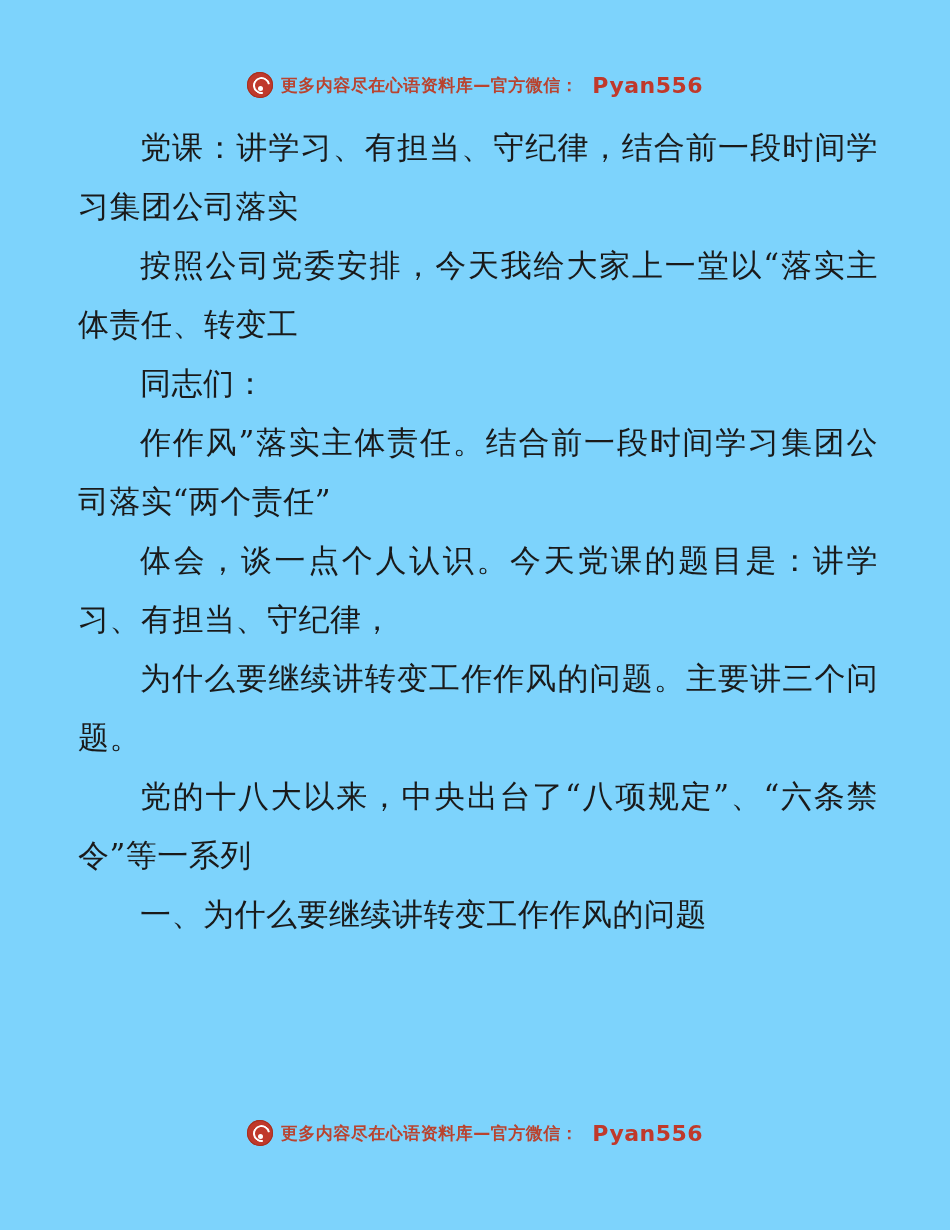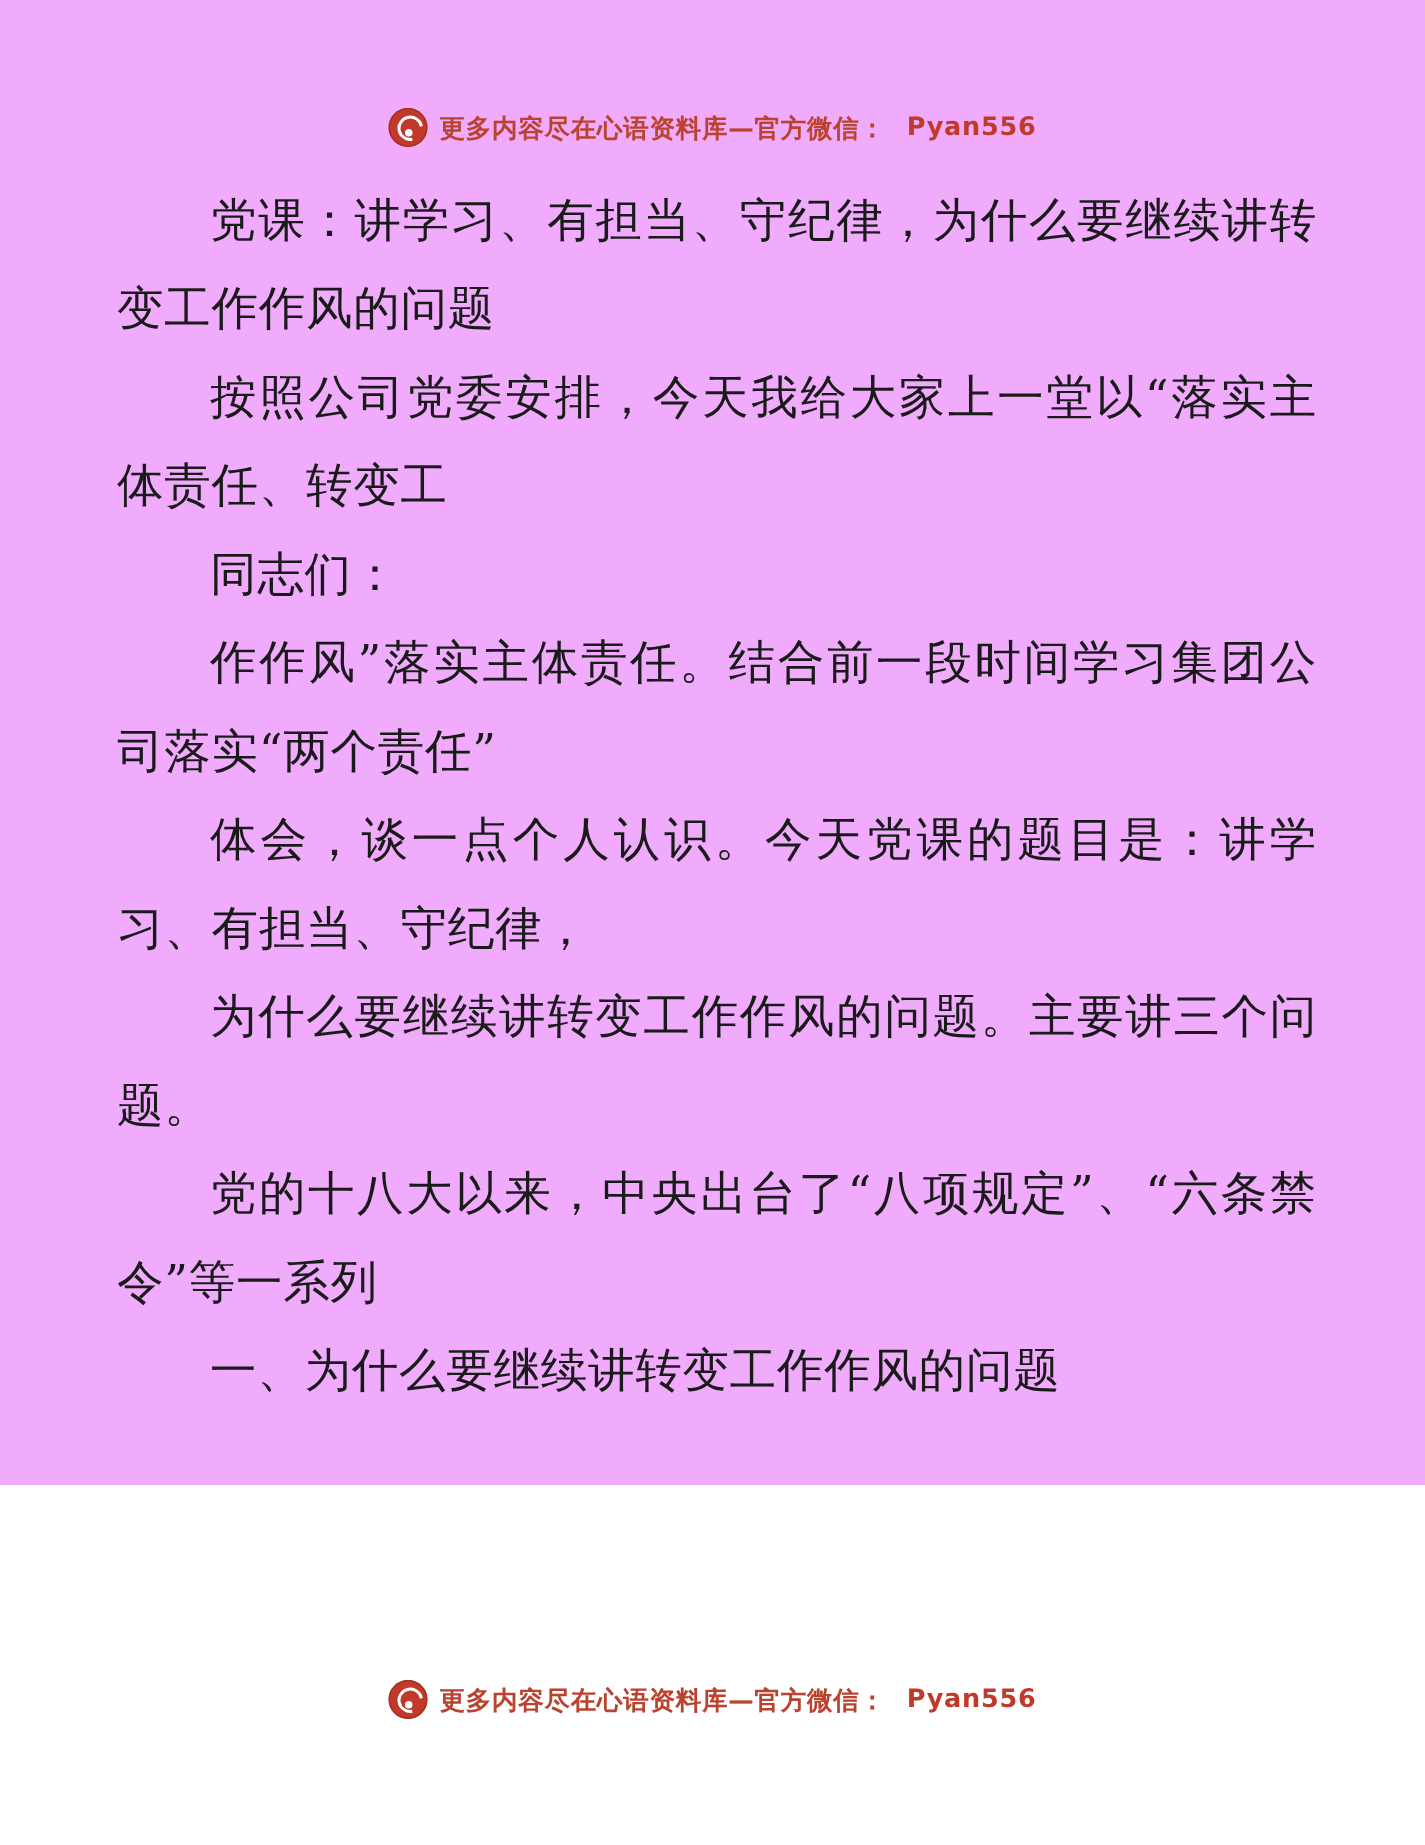--- a/index.html
+++ b/index.html
@@ -9,23 +9,23 @@
   body {
     width: 950px;
     height: 1230px;
     background: #ffffff;
     font-family: "DejaVu Serif", "Liberation Serif", serif;
     overflow: hidden;
   }
   .page {
     position: relative;
     width: 950px;
-    height: 990px;
+    height: 1230px;
     box-sizing: border-box;
-    background: #f0abfc;
+    background: #7dd3fc;
   }
 
   
   .wm {
     position: absolute;
     left: 0;
     width: 950px;
     display: flex;
     align-items: center;
     justify-content: center;
@@ -69,21 +69,21 @@
   }
   .wm-text {
     font-family: "DejaVu Sans", "Liberation Sans", sans-serif;
     font-size: 17px;
     font-weight: bold;
     color: #b9432f;
     letter-spacing: 0.5px;
   }
   .wm-text2 {
     font-family: "DejaVu Sans", "Liberation Sans", sans-serif;
-    font-size: 17px;
+    font-size: 22px;
     font-weight: bold;
     color: #c0392b;
     letter-spacing: 0.5px;
     margin-left: 6px;
   }
 
   
   .content {
     position: absolute;
     left: 78px;
@@ -106,21 +106,21 @@
 
 <div class="page">
 
   <div class="wm wm-top">
     <span class="wm-badge"></span>
     <span class="wm-text">更多内容尽在心语资料库—官方微信：</span>
     <span class="wm-text2">Pyan556</span>
   </div>
 
   <div class="content">
-    <p class="para indent">党课：讲学习、有担当、守纪律，为什么要继续讲转变工作作风的问题</p>
+    <p class="para indent">党课：讲学习、有担当、守纪律，结合前一段时间学习集团公司落实</p>
     <p class="para indent">按照公司党委安排，今天我给大家上一堂以“落实主体责任、转变工</p>
     <p class="para indent">同志们：</p>
     <p class="para indent">作作风”落实主体责任。结合前一段时间学习集团公司落实“两个责任”</p>
     <p class="para indent">体会，谈一点个人认识。今天党课的题目是：讲学习、有担当、守纪律，</p>
     <p class="para indent">为什么要继续讲转变工作作风的问题。主要讲三个问题。</p>
     <p class="para indent">党的十八大以来，中央出台了“八项规定”、“六条禁令”等一系列</p>
     <p class="para indent">一、为什么要继续讲转变工作作风的问题</p>
   </div>
 
   <div class="wm wm-bottom">

